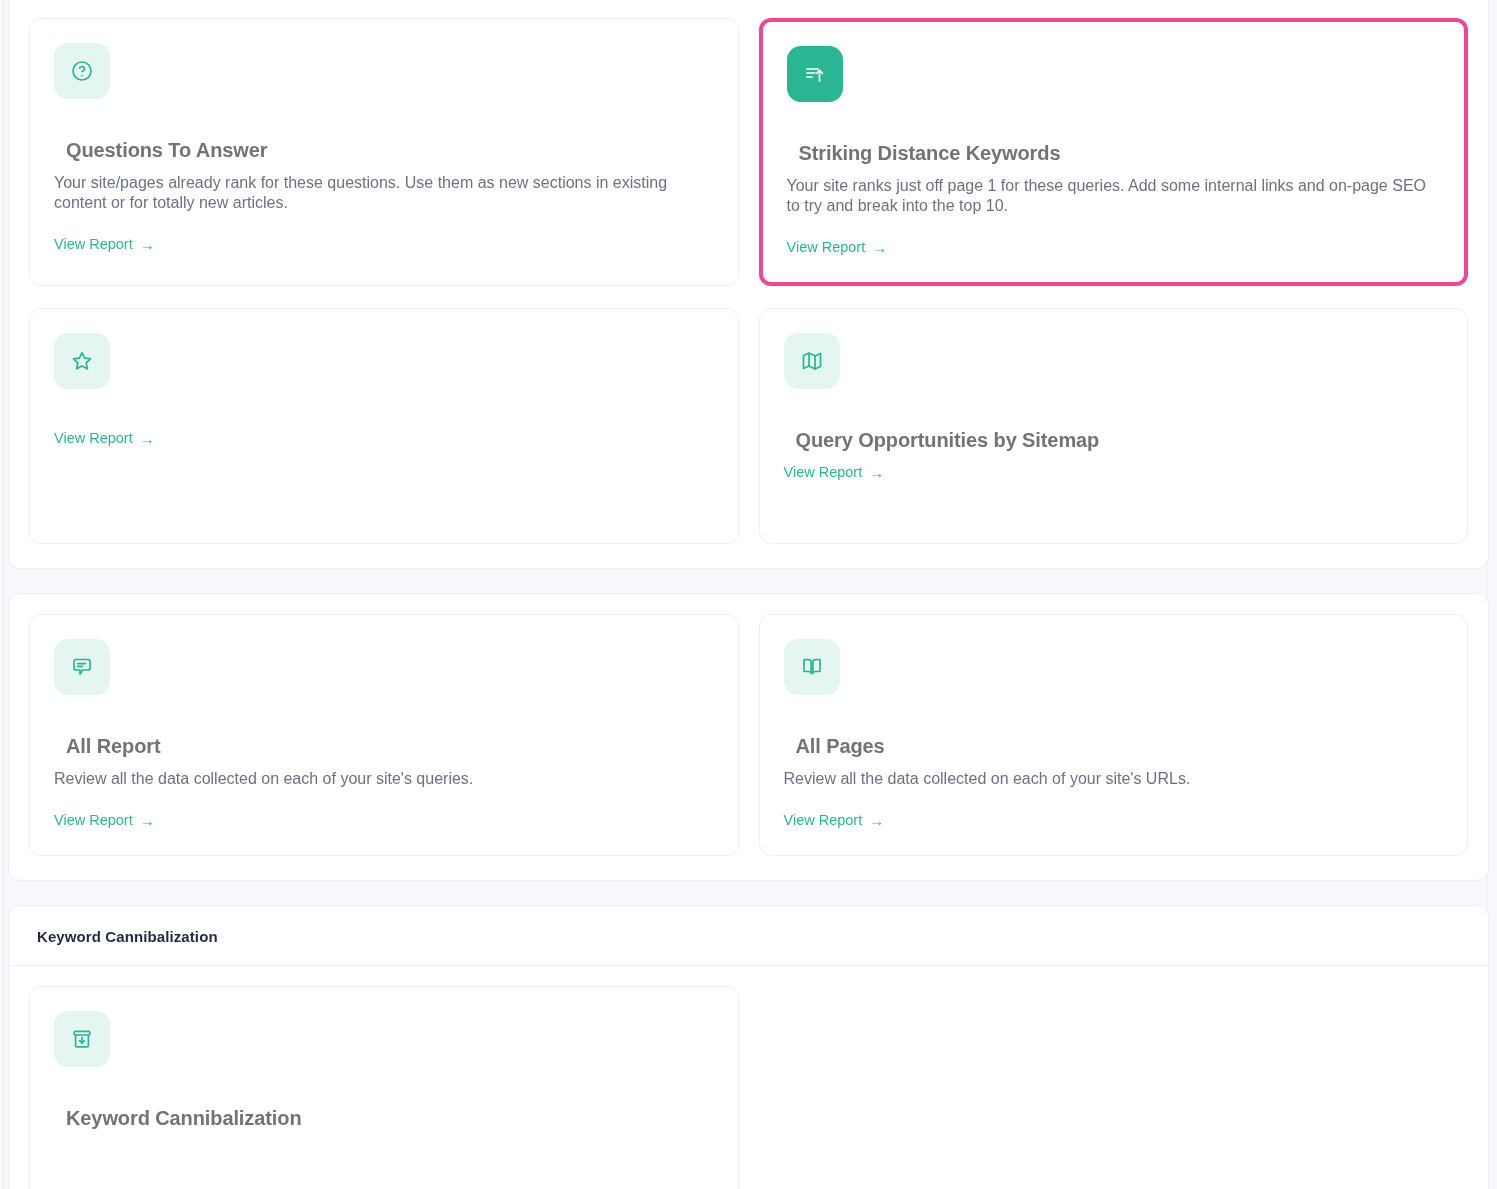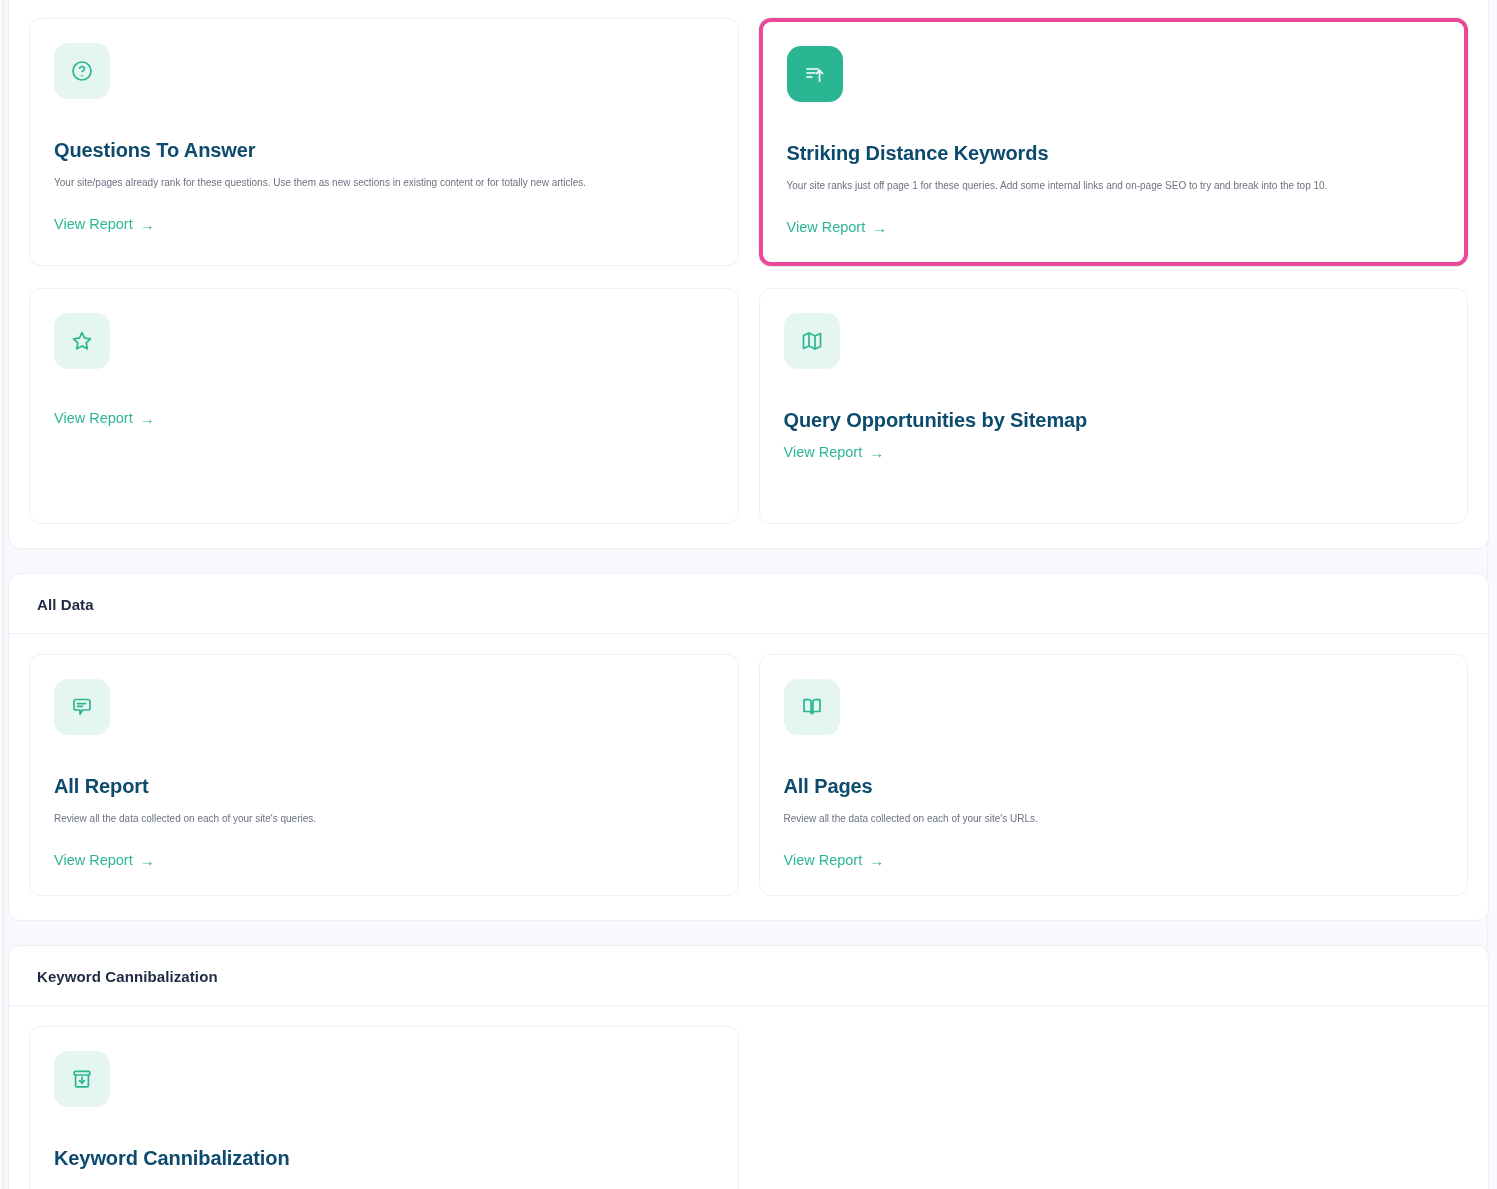--- a/index.html
+++ b/index.html
@@ -91,26 +91,26 @@
     margin-bottom: 40px;
   }
   .card.highlight .card-icon {
     background: #2bb693;
   }
   .card-icon svg { display: block; }
 
   .card-title {
     font-size: 20px;
     font-weight: 600;
-    color: #0c4a6e;
-    margin: 0 0 11px 0;
+    color: #737373;
+    margin: 0 0 11px 12px;
     letter-spacing: -.1px;
   }
   .card-desc {
-    font-size: 10px;
+    font-size: 16px;
     line-height: 20px;
     color: #6b7280;
     margin: 8px 0 22px 0;
     max-width: 680px;
   }
   .card-link {
     font-size: 14.5px;
     color: #2bb693;
     text-decoration: none;
     display: inline-flex;
@@ -196,23 +196,20 @@
             <span>View Report</span>
             <span class="arrow">→</span>
           </a>
         </div>
 
       </div>
     </div>
   </div>
 
   <div class="panel">
-    <div class="panel-header">
-      <div class="panel-header-title">All Data</div>
-    </div>
     <div class="panel-body">
       <div class="grid">
 
         <div class="card">
           <div class="card-icon">
             <svg width="24" height="24" viewBox="0 0 24 24" fill="none" stroke="#2bb693" stroke-width="1.7" stroke-linecap="round" stroke-linejoin="round">
               <path d="M4 6.5a2 2 0 0 1 2-2h12a2 2 0 0 1 2 2v6.5a2 2 0 0 1-2 2h-5.5L10 19.2V15H6a2 2 0 0 1-2-2z"></path>
               <line x1="7.6" y1="8.6" x2="15.5" y2="8.6"></line>
               <line x1="7.6" y1="11.4" x2="12.5" y2="11.4"></line>
             </svg>

